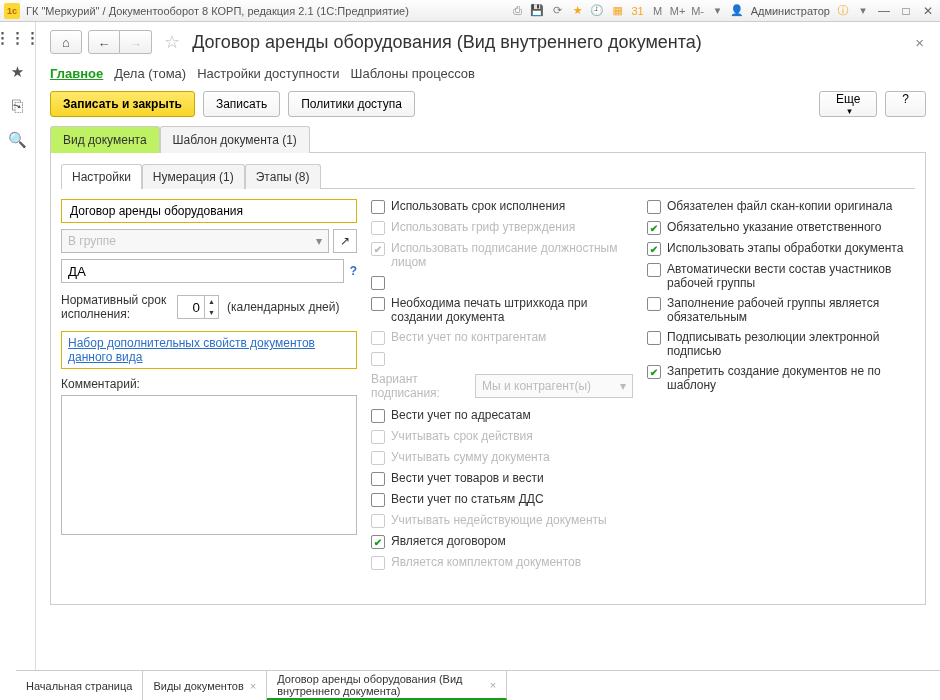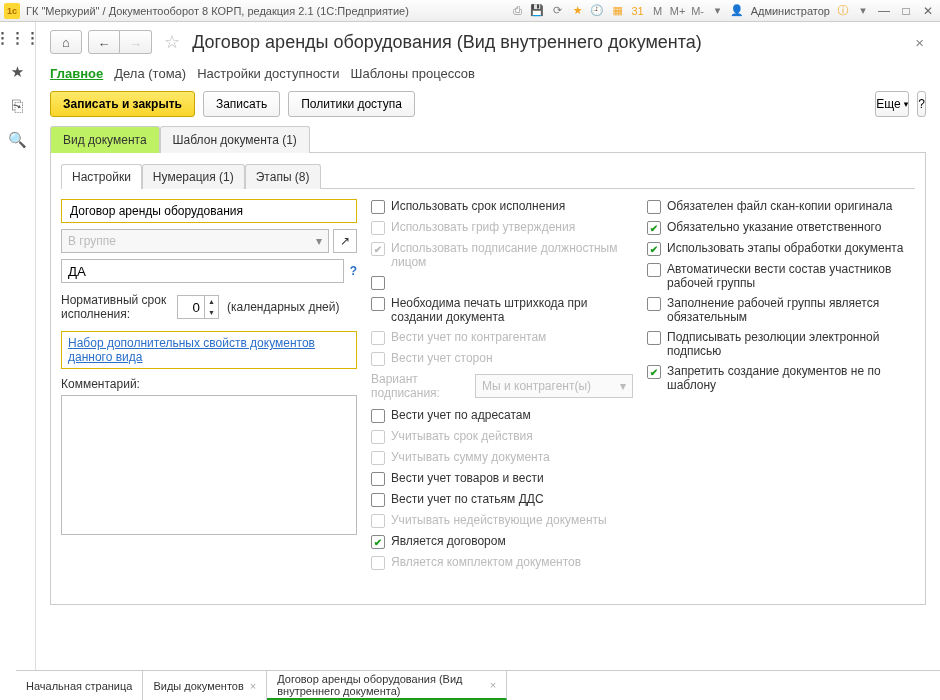--- a/index.html
+++ b/index.html
@@ -33,21 +33,21 @@
 
   
   .section-tabs { display:flex; gap:11px; padding:8px 14px 10px; font-size:13px; }
   .section-tabs .st { cursor:pointer; color:#444;}
   .section-tabs .st.active { color:#1a9c1a; font-weight:bold; text-decoration:underline;}
 
   
   .cmdbar { display:flex; gap:8px; padding:0 14px 8px; align-items:center;}
   .btn { height:26px; border:1px solid #bbb; background:linear-gradient(#fff,#f4f4f4); border-radius:3px; padding:0 12px; font-size:12px; cursor:pointer; display:inline-flex; align-items:center;}
   .btn.primary { background:linear-gradient(#ffe96a,#f9d52a); border-color:#caa700; font-weight:bold;}
-  .btn.small { padding:0 0; }
+  .btn.small { padding:0 16px;flex-direction:column; }
   .cmdbar .push-right { margin-left:auto; }
 
   
   .top-tabs { margin:0 14px; display:flex; border-bottom:1px solid #ccc; }
   .top-tabs .tt { padding:6px 12px; border:1px solid #ccc; border-bottom:none; background:#f4f4f4; margin-right:0; position:relative; top:1px; cursor:pointer; border-radius:3px 3px 0 0;}
   .top-tabs .tt.active { background:#bef264; }
   .tab-body { margin:0 14px; border:1px solid #ccc; border-top:none; padding:10px; height:452px; overflow:auto;}
 
   
   .inner-tabs { display:flex; border-bottom:1px solid #ccc;}
@@ -235,21 +235,20 @@
           <div class="chk-row">
             <div class="chk"></div>
             <div class="txt">Необходима печать штрихкода при создании документа</div>
           </div>
           <div class="chk-row disabled">
             <div class="chk disabled"></div>
             <div class="txt">Вести учет по контрагентам</div>
           </div>
           <div class="chk-row disabled">
             <div class="chk disabled"></div>
-            <div class="txt">Вести учет сторон</div>
           </div>
           <div class="variant-row">
             <span class="vlbl">Вариант подписания:</span>
             <div class="vsel">
               <span>Мы и контрагент(ы)</span>
               <span style="margin-left:auto;">▾</span>
             </div>
           </div>
           <div class="chk-row">
             <div class="chk"></div>

